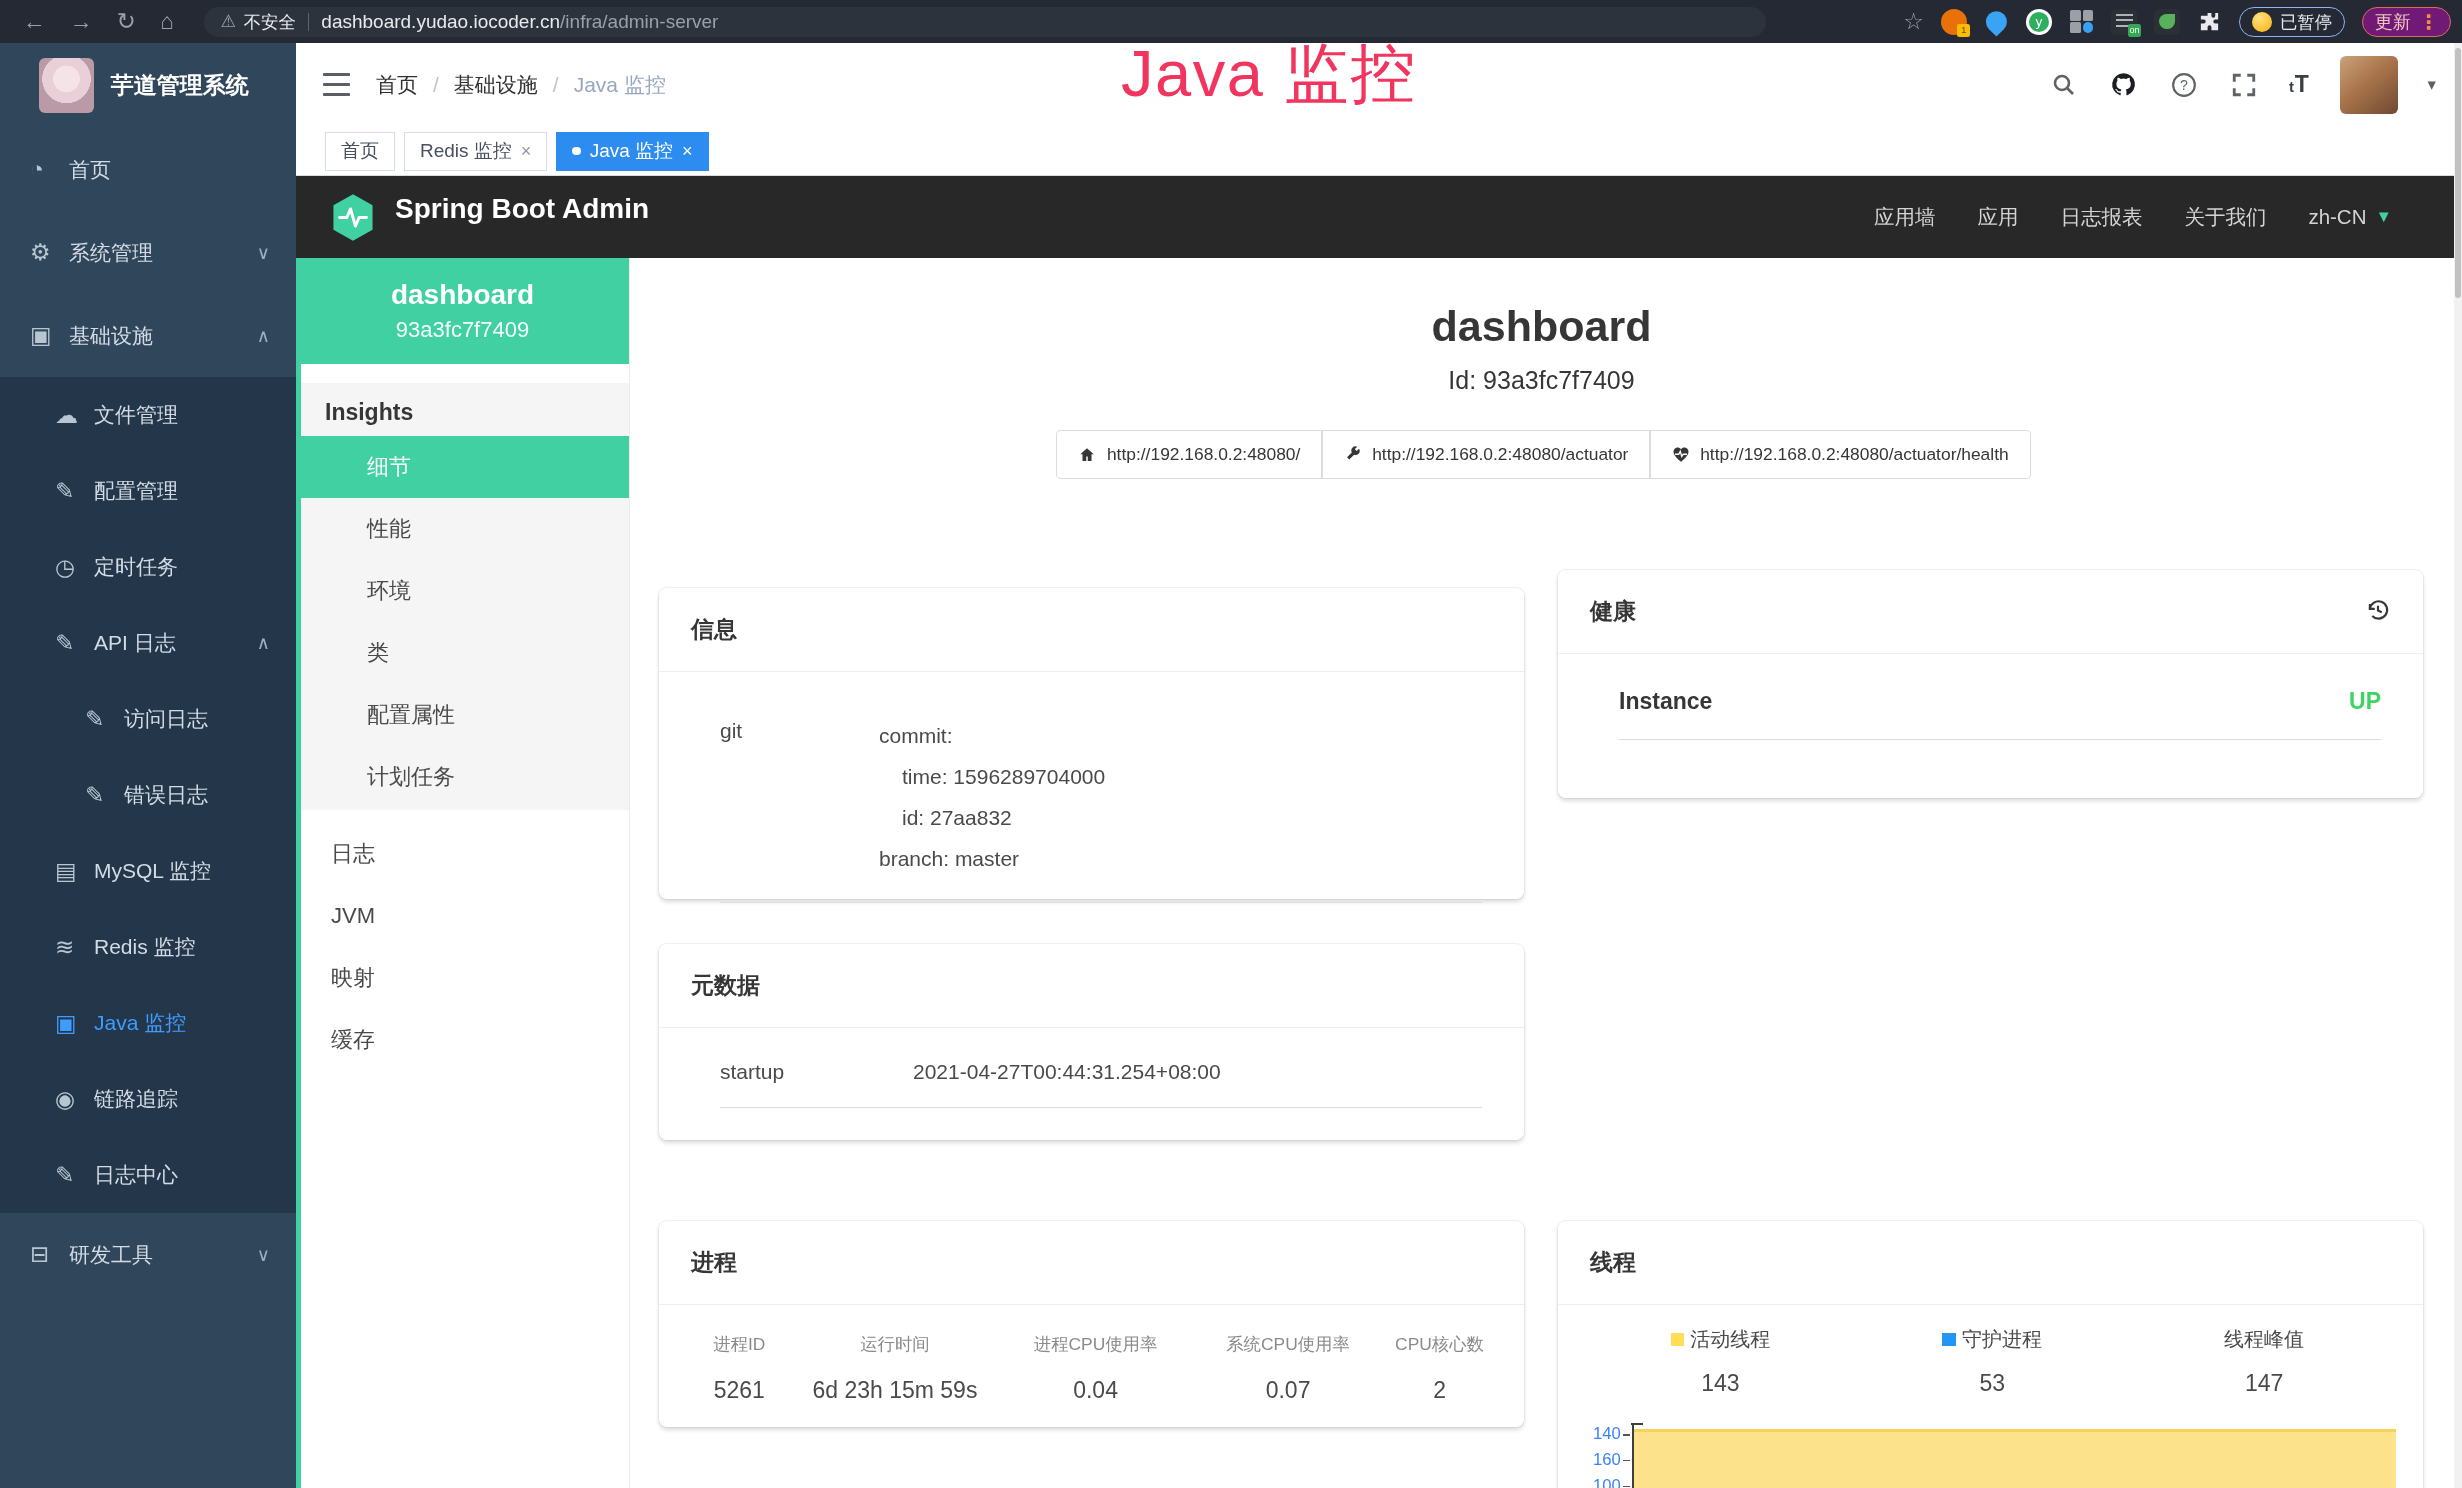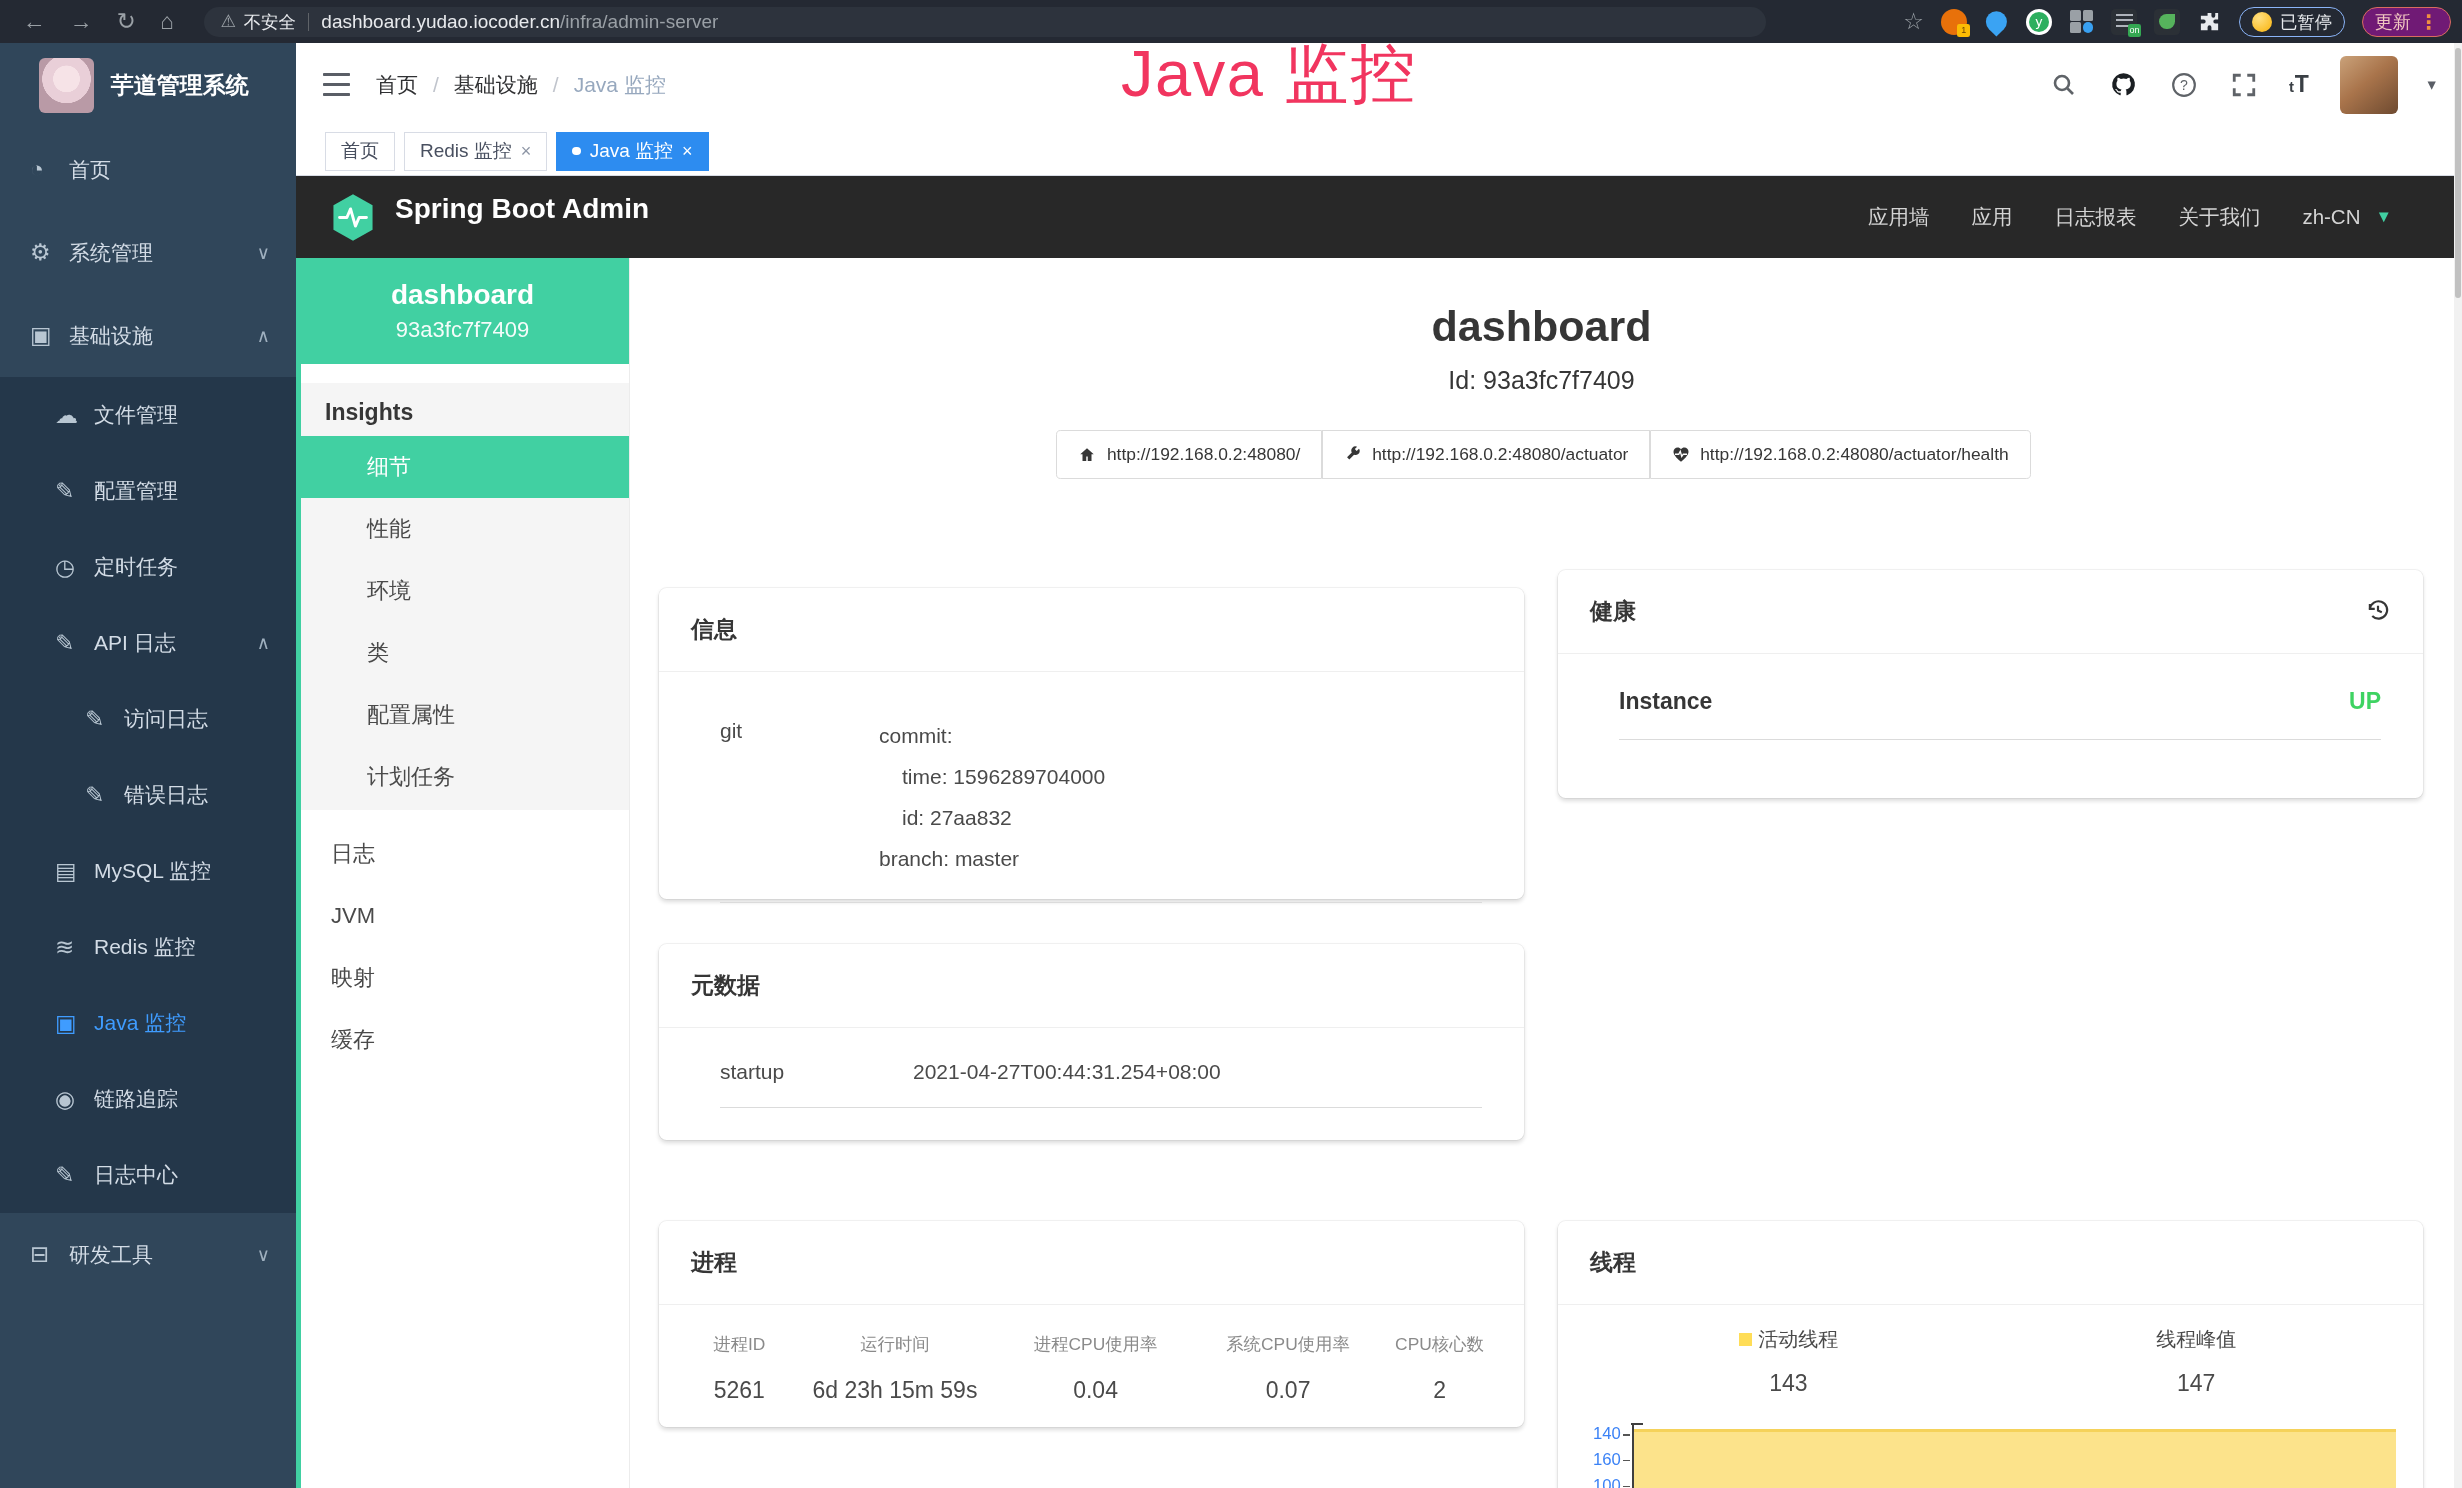--- a/index.html
+++ b/index.html
@@ -64,21 +64,21 @@
   .tag-tab .close { font-size:18px; color:#8d95a5; }
   .tag-tab.active { background:#2d8cf0; border-color:#2d8cf0; color:#fff; }
   .tag-tab.active .close { color:#fff; }
   .tag-tab .dot { width:8.3px; height:8.3px; border-radius:50%; background:#fff; }
 
   
   .sba-nav { position:absolute; left:296px; top:176px; width:2167px; height:82px; background:#282828; display:flex; align-items:center; padding:0 33px 0 35px; z-index:6; }
   .sba-brand { display:flex; align-items:flex-start; gap:20px; }
   .sba-brand b { color:#fff; font-size:28px; }
   .sba-links { margin-left:auto; display:flex; align-items:center; gap:42px; font-size:20.5px; color:#d4d4d4; margin-right:38px; }
-  .sba-locale { display:flex; align-items:center; gap:15px; }
+  .sba-locale { display:flex; align-items:center; gap:9px; }
   .sba-locale .caret { color:#41d0a2; font-size:16.7px; }
 
   
   .sba-side { position:absolute; left:296px; top:258px; width:334px; height:1231px; background:#fff; border-right:0.8px solid #ececec; z-index:5; }
   .sba-side::before { content:""; position:absolute; left:0; top:0; bottom:0; width:5.3px; background:#41d0a2; z-index:2; }
   .inst-head { height:106px; background:#41d0a2; color:#fff; display:flex; flex-direction:column; align-items:center; justify-content:center; gap:6px; }
   .inst-head .nm { font-size:28px; font-weight:bold; }
   .inst-head .id { font-size:22px; opacity:.95; }
   .insights { background:#f5f5f5; padding:6px 0 1.5px; margin-top:19px; }
   .insights .sec { height:47px; display:flex; align-items:center; padding-left:29px; font-size:23px; font-weight:bold; color:#363636; }
@@ -488,20 +488,27 @@
         <div class="legend">
           <div>
             <div class="lab">
                 <span class="sq yellow"></span>
                 <span>活动线程</span>
               </div>
             <div class="val">143</div>
           </div>
           <div>
             <div class="lab">
+                <span class="sq blue"></span>
+                <span>守护进程</span>
+              </div>
+            <div class="val">53</div>
+          </div>
+          <div>
+            <div class="lab">
                 <span>线程峰值</span>
               </div>
             <div class="val">147</div>
           </div>
         </div>
         <div class="chartwrap">
           <div class="yaxis">
             <span class="tick" style="top:11.4px;">140</span>
             <span class="tick" style="top:37px;">160</span>
             <span class="tick" style="top:63px;">100</span>

